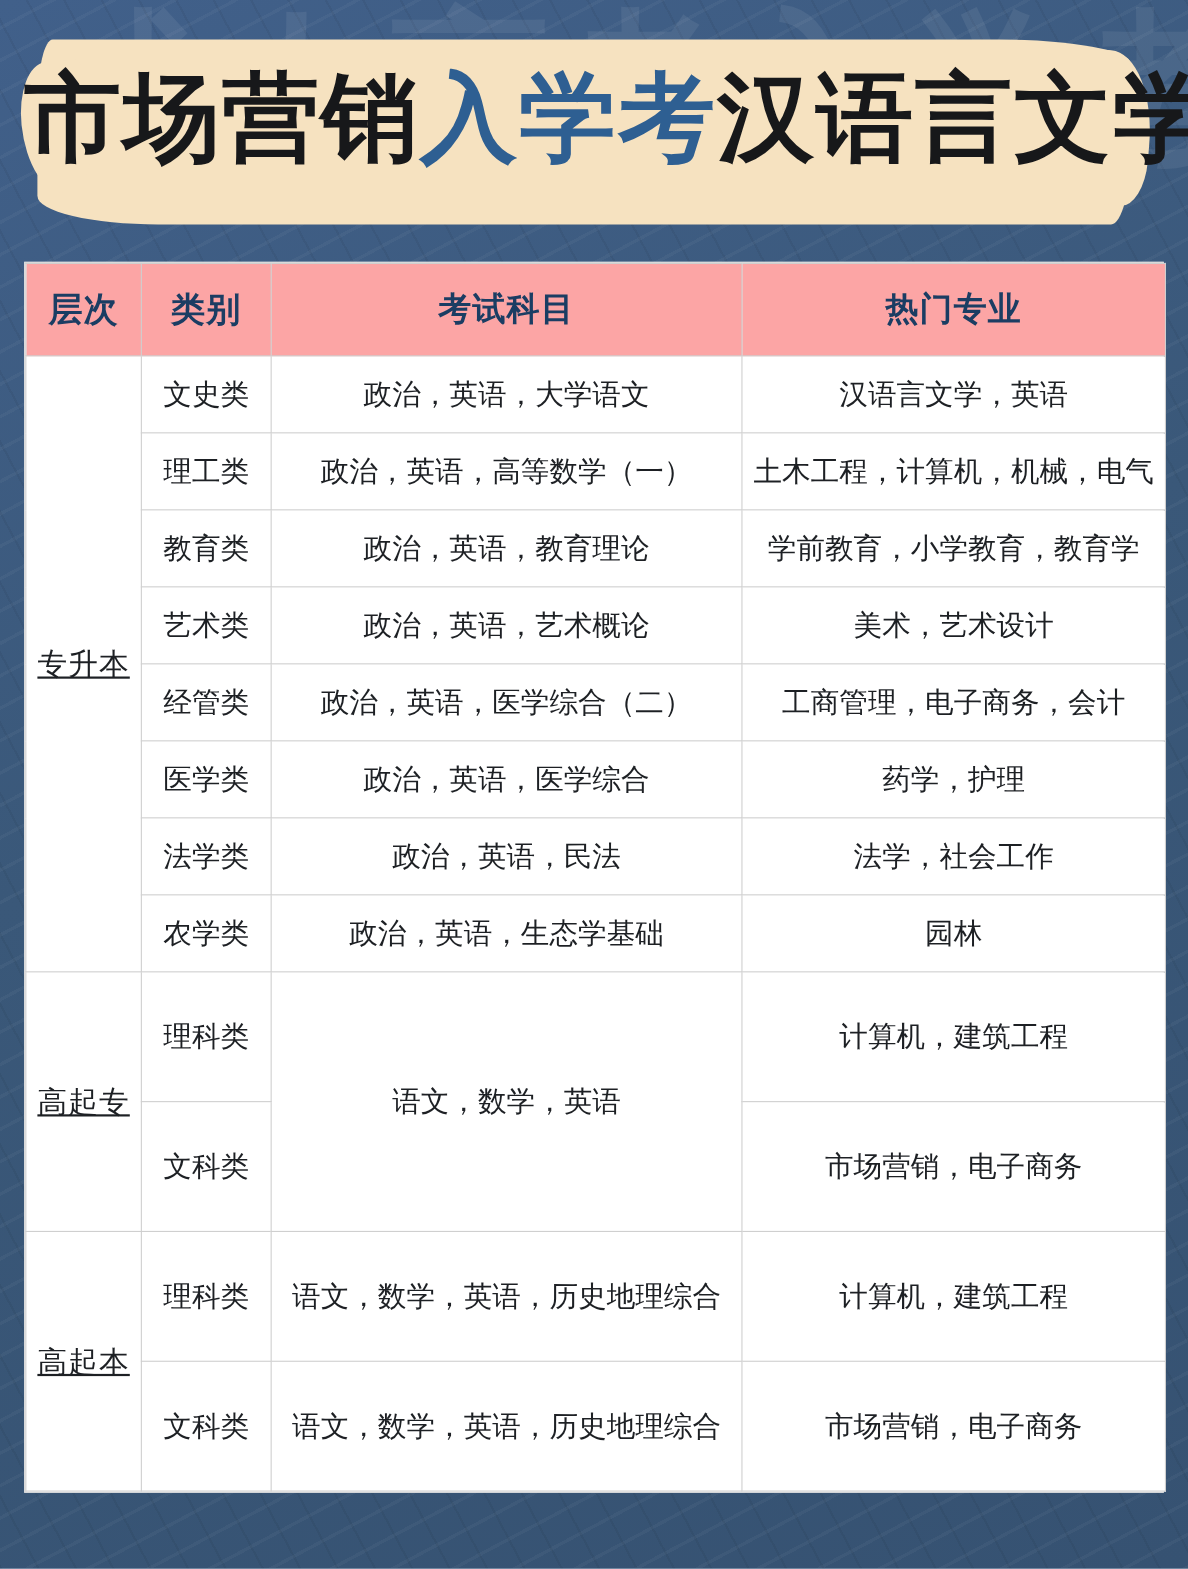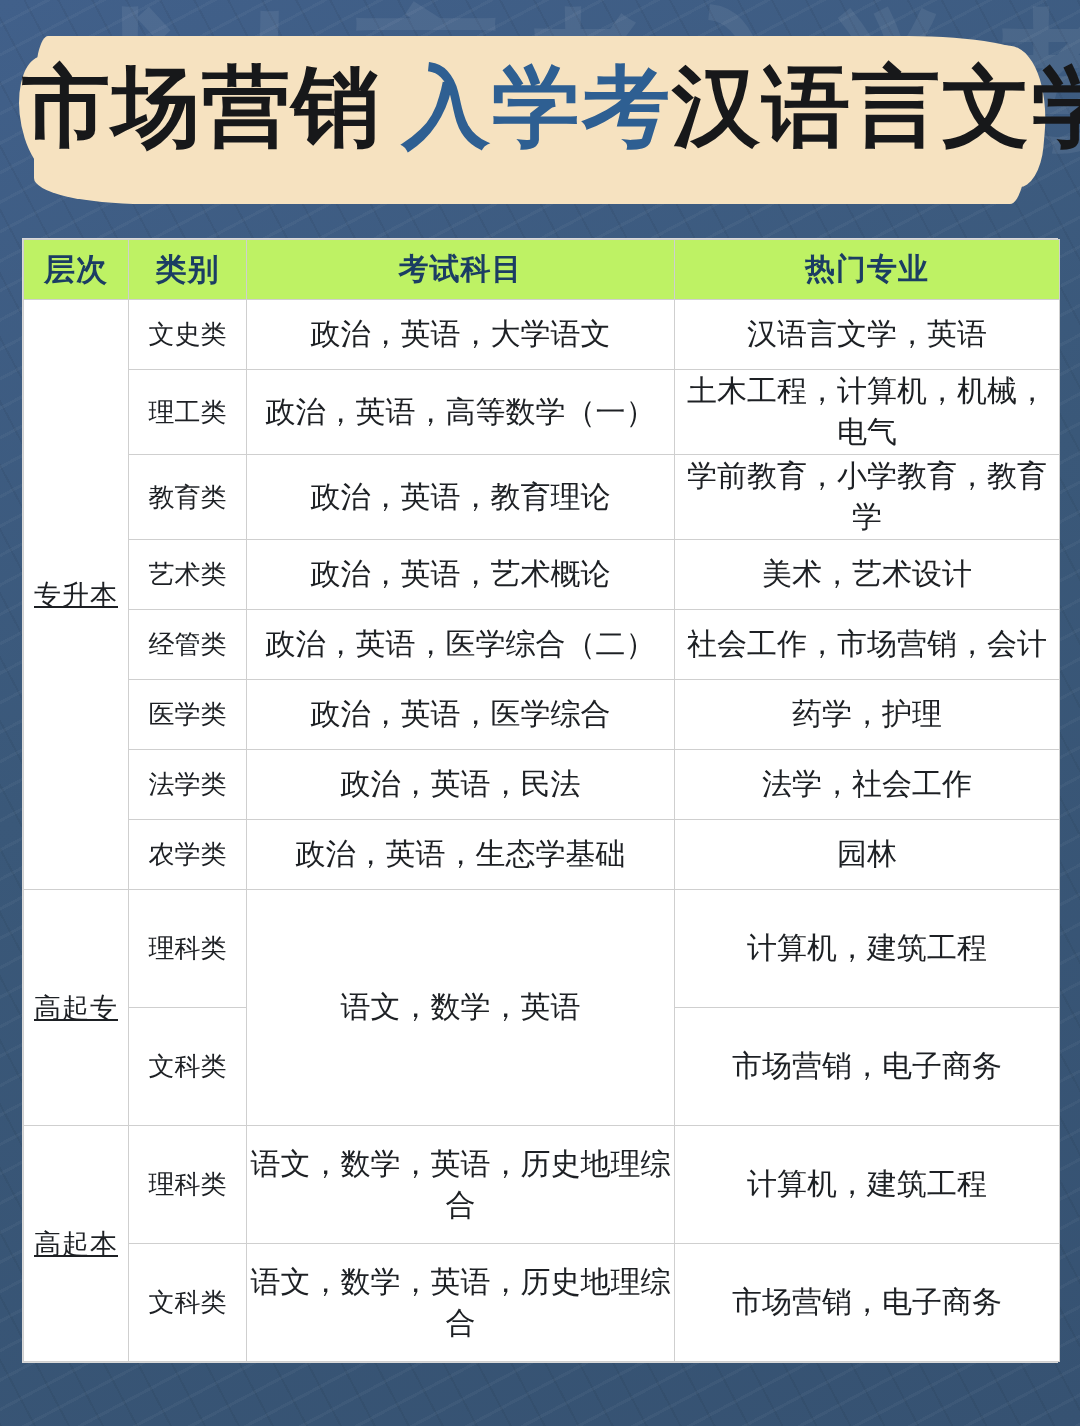--- a/index.html
+++ b/index.html
@@ -99,21 +99,21 @@
     top: 54px;
     text-align: center;
     font-family: "DejaVu Sans", "Liberation Sans", sans-serif;
     font-size: 88px;
     font-weight: bold;
     letter-spacing: 2px;
     color: #17181a;
     line-height: 1.2;
     white-space: nowrap;
   }
-  .title-text .accent { color: #2e5f92; margin-left: 20px; }
+  .title-text .accent { color: #2e5f92; }
 
   
   .table-card {
     margin: 6px auto 0;
     width: 1036px;
     background: #ffffff;
     border: 1px solid #d9d9d9;
   }
   table {
     width: 100%;
@@ -121,33 +121,33 @@
     table-layout: fixed;
   }
   th, td {
     border: 1px solid #cfcfcf;
     text-align: center;
     vertical-align: middle;
     font-family: "DejaVu Sans", "Liberation Sans", sans-serif;
     color: #1d2024;
   }
   thead th {
-    background: #bef264;
+    background: #fca5a5;
     color: #1b3d63;
     font-size: 31px;
     font-weight: bold;
-    height: 60px;
+    height: 84px;
     letter-spacing: 1px;
   }
   thead th.small-head {
     font-size: 30px;
     margin-top: 36px;
   }
   td {
-    font-size: 30px;
+    font-size: 26px;
     height: 70px;
     background: #fff;
   }
   td.level {
     font-size: 27px;
     letter-spacing: 1px;
     text-decoration: underline;
   }
   td.cat {
     font-size: 26px;
@@ -207,21 +207,21 @@
           <td>学前教育，小学教育，教育学</td>
         </tr>
         <tr>
           <td class="cat">艺术类</td>
           <td>政治，英语，艺术概论</td>
           <td>美术，艺术设计</td>
         </tr>
         <tr>
           <td class="cat">经管类</td>
           <td>政治，英语，医学综合（二）</td>
-          <td>社会工作，市场营销，会计</td>
+          <td>工商管理，电子商务，会计</td>
         </tr>
         <tr>
           <td class="cat">医学类</td>
           <td>政治，英语，医学综合</td>
           <td>药学，护理</td>
         </tr>
         <tr>
           <td class="cat">法学类</td>
           <td>政治，英语，民法</td>
           <td>法学，社会工作</td>

